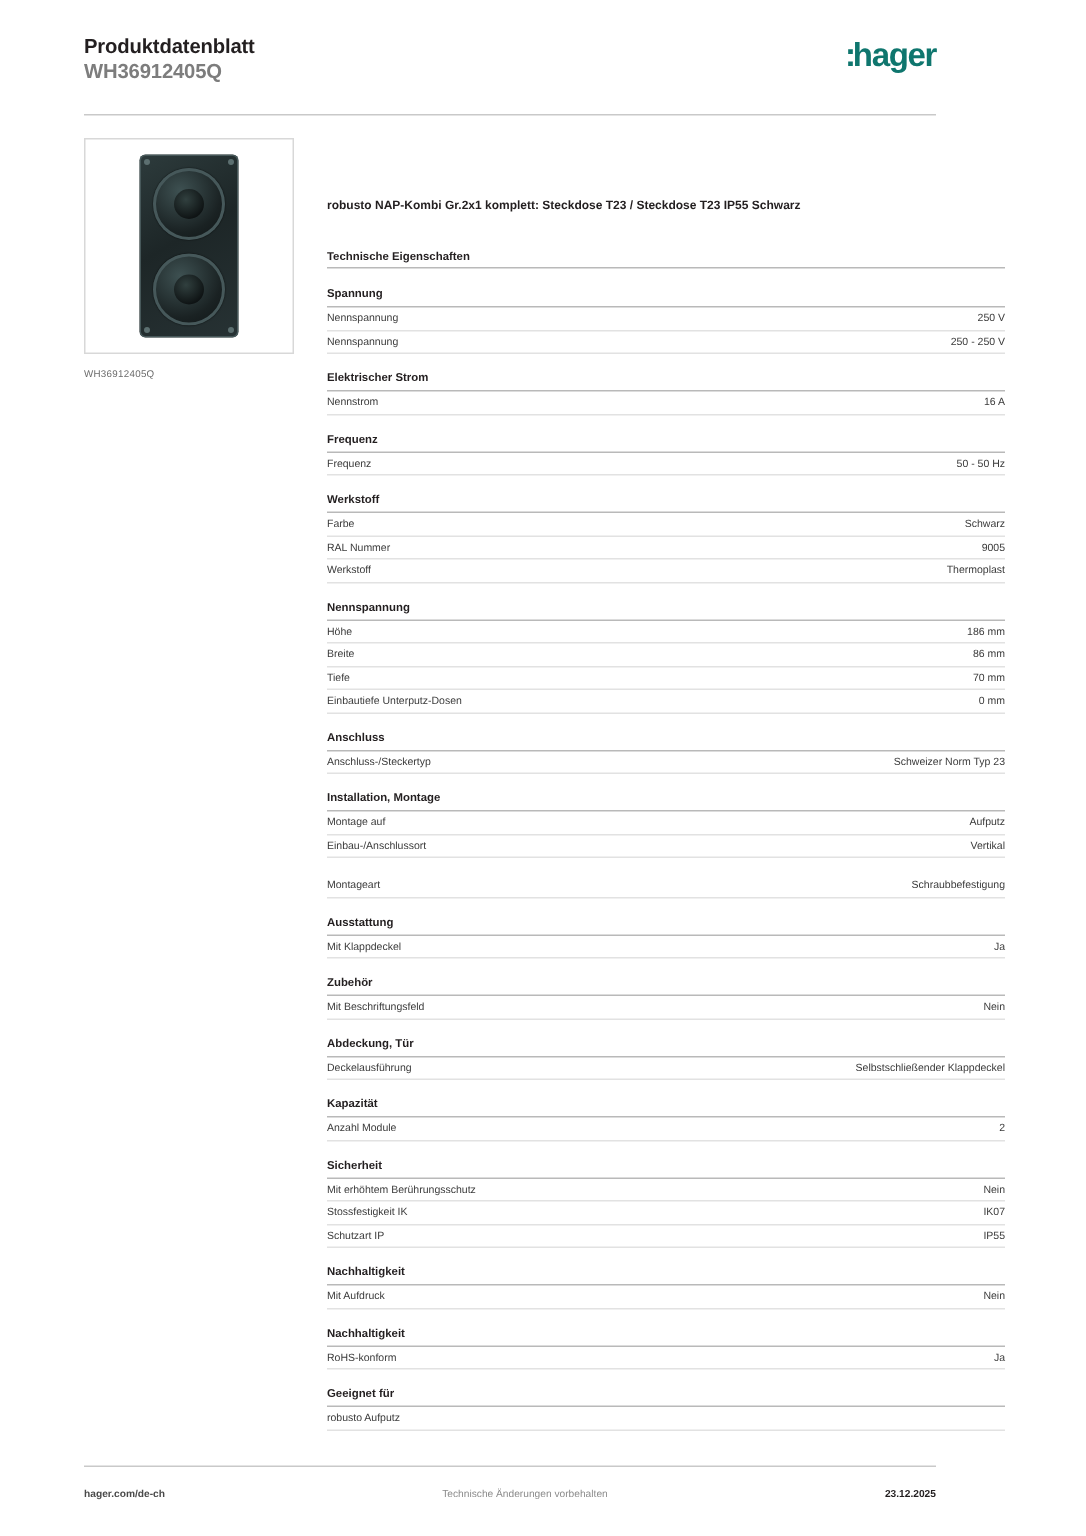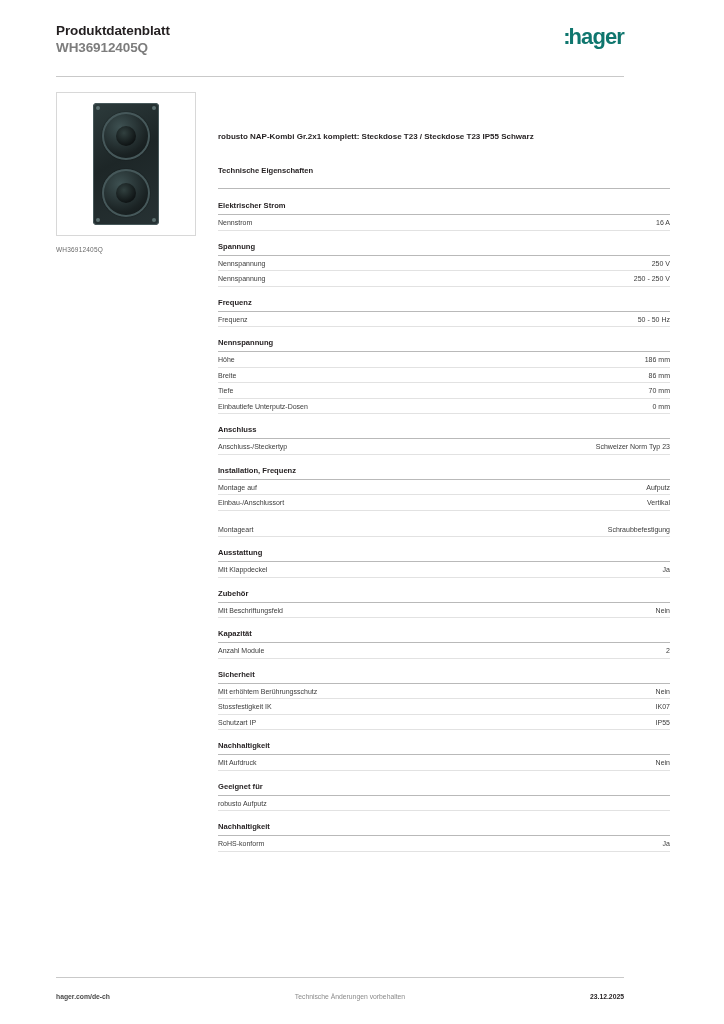--- a/index.html
+++ b/index.html
@@ -147,21 +147,21 @@
   .section-head {
     font-size: 7.6px;
     font-weight: bold;
     color: #231f20;
     padding-bottom: 4px;
   }
   .tech-title {
     font-size: 7.6px;
     font-weight: bold;
     color: #231f20;
-    padding-bottom: 13px;
+    padding-bottom: 3px;
     border-bottom: 1px solid #b9b9b9;
     margin-bottom: 12px;
   }
   .group {
     margin-bottom: 11px;
   }
   .group .section-head {
     border-bottom: 1px solid #b9b9b9;
     padding-bottom: 4px;
   }
@@ -227,45 +227,60 @@
       </div>
     </div>
     <div class="product-caption">WH36912405Q</div>
   </div>
 
   <div class="specs">
     <div class="product-name">robusto NAP-Kombi Gr.2x1 komplett: Steckdose T23 / Steckdose T23 IP55 Schwarz</div>
     <div class="tech-title">Technische Eigenschaften</div>
     <div id="groups-container">
         <div class="group">
+          <div class="section-head">Spannung</div>
+          <div class="row">
+            <span class="label">Nennspannung</span>
+            <span class="value">250 V</span>
+          </div>
+          <div class="row">
+            <span class="label">Nennspannung</span>
+            <span class="value">250 - 250 V</span>
+          </div>
+        </div>
+        <div class="group">
           <div class="section-head">Elektrischer Strom</div>
           <div class="row">
             <span class="label">Nennstrom</span>
             <span class="value">16 A</span>
           </div>
         </div>
         <div class="group">
-          <div class="section-head">Spannung</div>
-          <div class="row">
-            <span class="label">Nennspannung</span>
-            <span class="value">250 V</span>
-          </div>
-          <div class="row">
-            <span class="label">Nennspannung</span>
-            <span class="value">250 - 250 V</span>
-          </div>
-        </div>
-        <div class="group">
           <div class="section-head">Frequenz</div>
           <div class="row">
             <span class="label">Frequenz</span>
             <span class="value">50 - 50 Hz</span>
           </div>
         </div>
         <div class="group">
+          <div class="section-head">Werkstoff</div>
+          <div class="row">
+            <span class="label">Farbe</span>
+            <span class="value">Schwarz</span>
+          </div>
+          <div class="row">
+            <span class="label">RAL Nummer</span>
+            <span class="value">9005</span>
+          </div>
+          <div class="row">
+            <span class="label">Werkstoff</span>
+            <span class="value">Thermoplast</span>
+          </div>
+        </div>
+        <div class="group">
           <div class="section-head">Nennspannung</div>
           <div class="row">
             <span class="label">Höhe</span>
             <span class="value">186 mm</span>
           </div>
           <div class="row">
             <span class="label">Breite</span>
             <span class="value">86 mm</span>
           </div>
           <div class="row">
@@ -278,21 +293,21 @@
           </div>
         </div>
         <div class="group">
           <div class="section-head">Anschluss</div>
           <div class="row">
             <span class="label">Anschluss-/Steckertyp</span>
             <span class="value">Schweizer Norm Typ 23</span>
           </div>
         </div>
         <div class="group">
-          <div class="section-head">Installation, Frequenz</div>
+          <div class="section-head">Installation, Montage</div>
           <div class="row">
             <span class="label">Montage auf</span>
             <span class="value">Aufputz</span>
           </div>
           <div class="row">
             <span class="label">Einbau-/Anschlussort</span>
             <span class="value">Vertikal</span>
           </div>
         </div>
         <div class="group">
@@ -309,20 +324,27 @@
           </div>
         </div>
         <div class="group">
           <div class="section-head">Zubehör</div>
           <div class="row">
             <span class="label">Mit Beschriftungsfeld</span>
             <span class="value">Nein</span>
           </div>
         </div>
         <div class="group">
+          <div class="section-head">Abdeckung, Tür</div>
+          <div class="row">
+            <span class="label">Deckelausführung</span>
+            <span class="value">Selbstschließender Klappdeckel</span>
+          </div>
+        </div>
+        <div class="group">
           <div class="section-head">Kapazität</div>
           <div class="row">
             <span class="label">Anzahl Module</span>
             <span class="value">2</span>
           </div>
         </div>
         <div class="group">
           <div class="section-head">Sicherheit</div>
           <div class="row">
             <span class="label">Mit erhöhtem Berührungsschutz</span>
@@ -338,31 +360,31 @@
           </div>
         </div>
         <div class="group">
           <div class="section-head">Nachhaltigkeit</div>
           <div class="row">
             <span class="label">Mit Aufdruck</span>
             <span class="value">Nein</span>
           </div>
         </div>
         <div class="group">
+          <div class="section-head">Nachhaltigkeit</div>
+          <div class="row">
+            <span class="label">RoHS-konform</span>
+            <span class="value">Ja</span>
+          </div>
+        </div>
+        <div class="group">
           <div class="section-head">Geeignet für</div>
           <div class="row">
             <span class="label">robusto Aufputz</span>
             <span class="value"></span>
-          </div>
-        </div>
-        <div class="group">
-          <div class="section-head">Nachhaltigkeit</div>
-          <div class="row">
-            <span class="label">RoHS-konform</span>
-            <span class="value">Ja</span>
           </div>
         </div>
       </div>
   </div>
 
   <div class="footer-rule"></div>
   <div class="footer">
     <div class="left">hager.com/de-ch</div>
     <div class="center">Technische Änderungen vorbehalten</div>
     <div class="right">23.12.2025</div>

